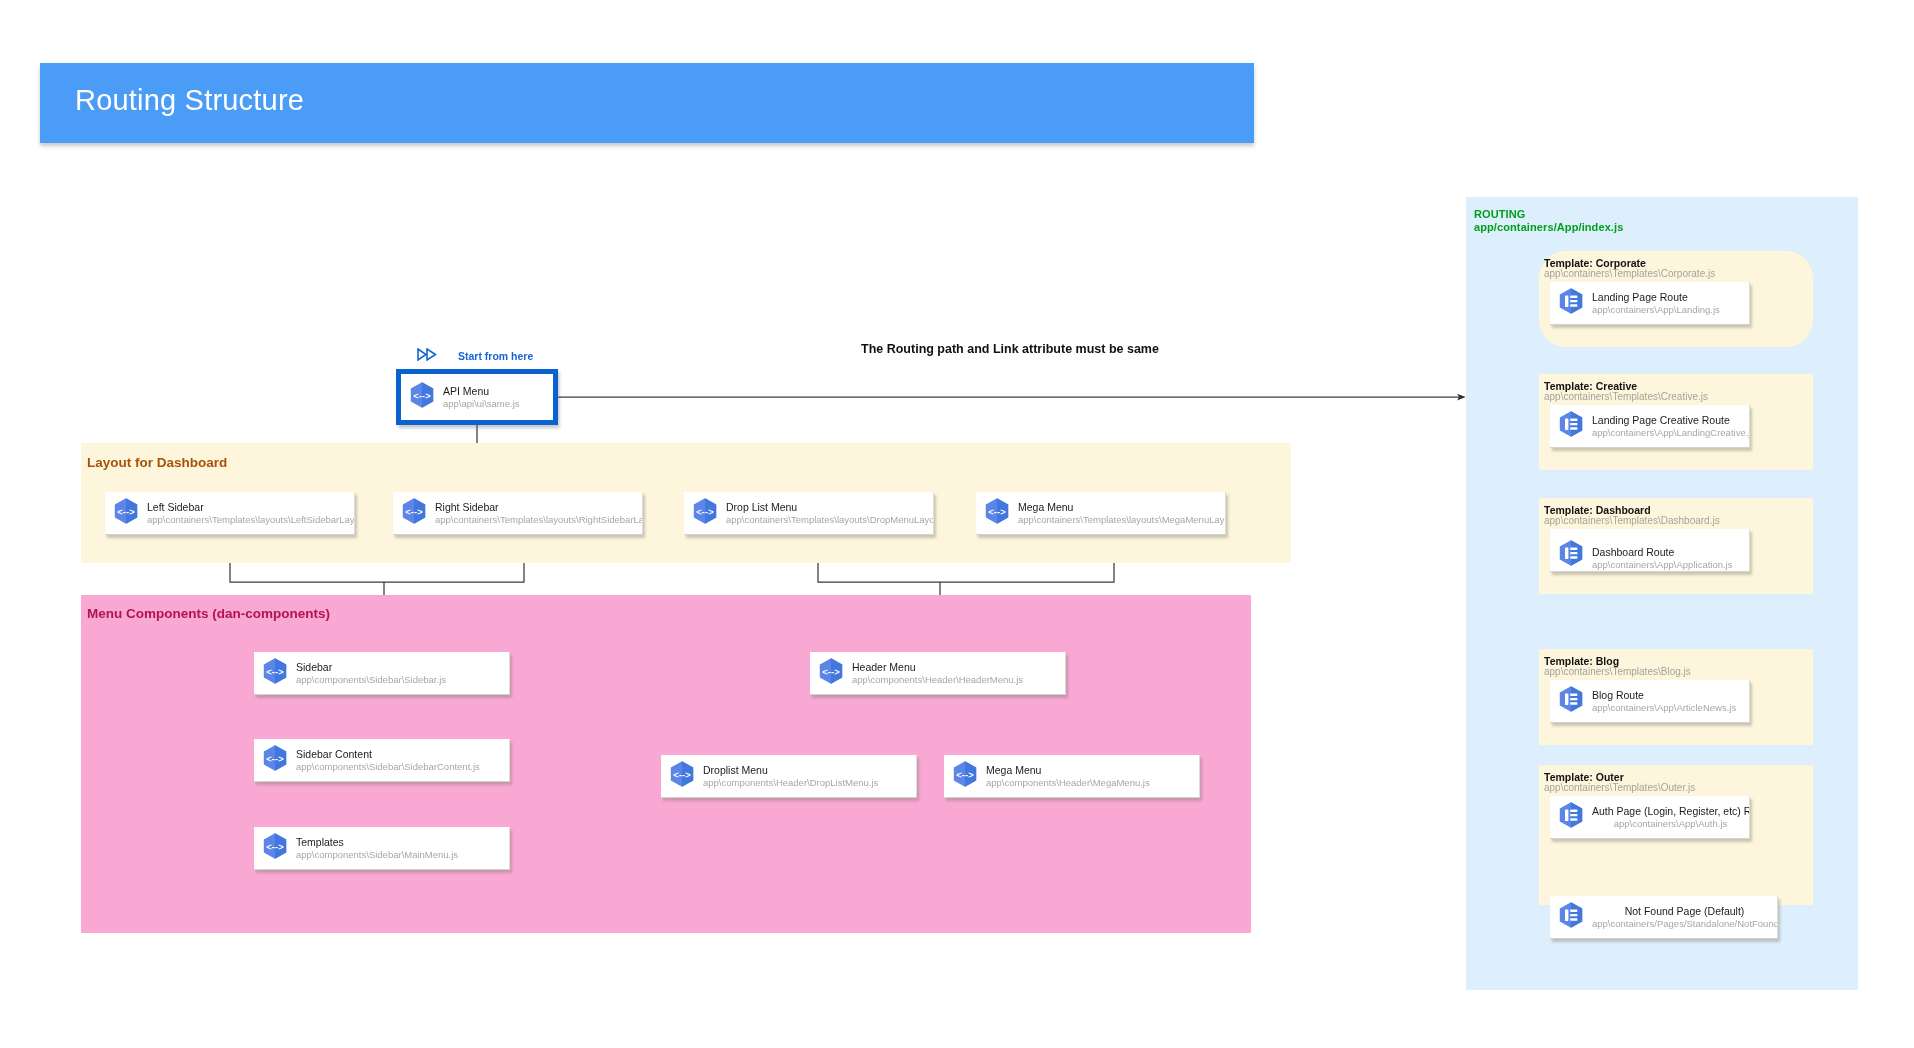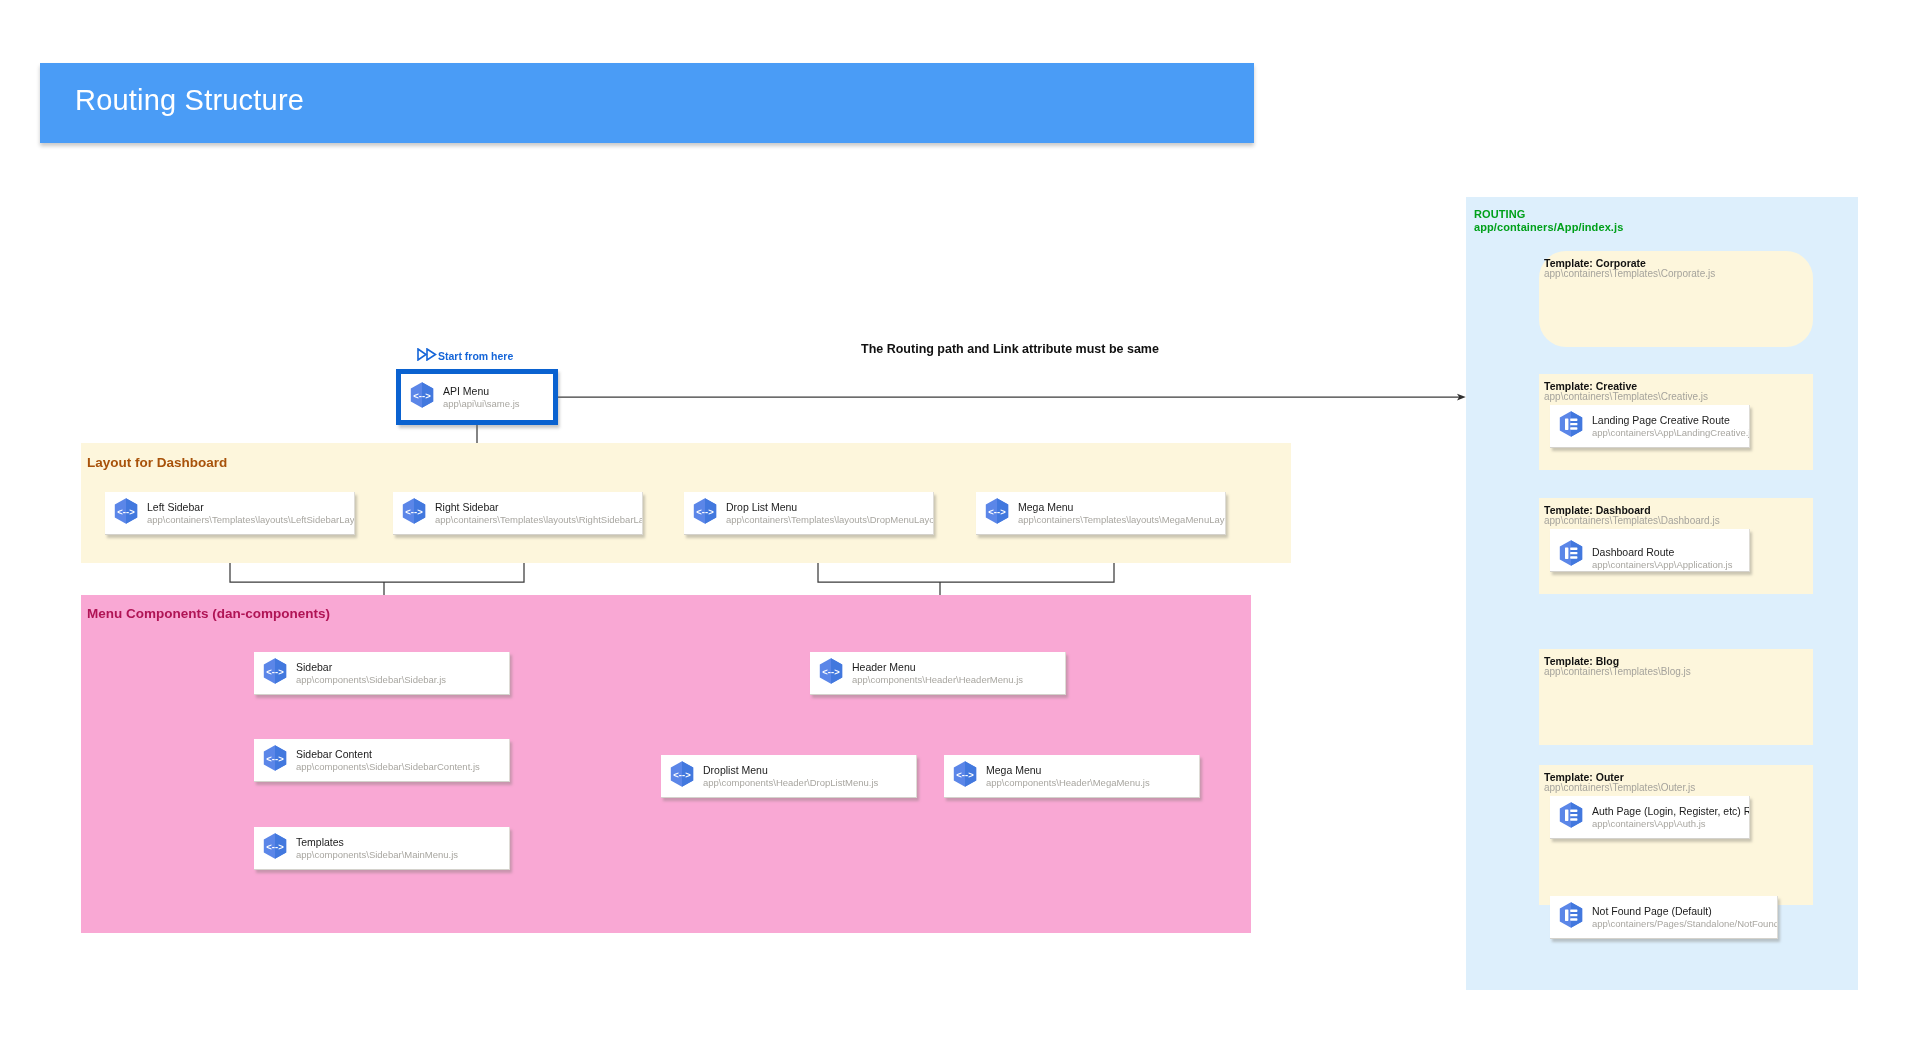--- a/index.html
+++ b/index.html
@@ -170,21 +170,21 @@
     border: none;
   }
 
   
   #start-hint {
     position: absolute;
     left: 417px;
     top: 347px;
     display: flex;
     align-items: center;
-    gap: 1px;
+    gap: 21px;
   }
   #start-hint .lbl {
     font-size: 10.5px;
     font-weight: bold;
     color: #1565d8;
     white-space: nowrap;
   }
 
   
   #center-note {
@@ -423,20 +423,36 @@
 
 <div id="routing-panel">
   <div class="rt-head">
     <div>ROUTING</div>
     <div>app/containers/App/index.js</div>
   </div>
 
   <div class="tmpl-group" style="left:73px;top:54px;width:274px;height:96px;border-radius:27px;">
     <div class="tg-title">Template: Corporate</div>
     <div class="tg-sub">app\containers\Templates\Corporate.js</div>
+    <div class="node" style="left:11px;top:31px;width:200px;height:43px;">
+      <span class="hexicon">
+        <svg width="28" height="28" viewBox="0 0 28 28">
+            <path d="M14,1.3 L25.2,7.6 L25.2,20.4 L14,26.7 L2.8,20.4 L2.8,7.6 Z" fill="#5b86e8"></path>
+            <path d="M14,1.3 L25.2,7.6 L25.2,20.4 L14,26.7 Z" fill="#4278de"></path>
+            <rect x="8" y="8.5" width="3.4" height="11.4" rx="0.6" fill="#ffffff"></rect>
+            <rect x="13.2" y="8.5" width="7.2" height="2.4" rx="0.6" fill="#ffffff"></rect>
+            <rect x="13.2" y="12.9" width="7.2" height="2.4" rx="0.6" fill="#ffffff"></rect>
+            <rect x="13.2" y="17.3" width="7.2" height="2.4" rx="0.6" fill="#ffffff"></rect>
+          </svg>
+      </span>
+      <span class="txt">
+        <div class="n-title">Landing Page Route</div>
+        <div class="n-sub">app\containers\App\Landing.js</div>
+      </span>
+    </div>
   </div>
 
   <div class="tmpl-group" style="left:73px;top:177px;width:274px;height:96px;">
     <div class="tg-title">Template: Creative</div>
     <div class="tg-sub">app\containers\Templates\Creative.js</div>
     <div class="node" style="left:11px;top:31px;width:200px;height:43px;">
       <span class="hexicon">
         <svg width="28" height="28" viewBox="0 0 28 28">
             <path d="M14,1.3 L25.2,7.6 L25.2,20.4 L14,26.7 L2.8,20.4 L2.8,7.6 Z" fill="#5b86e8"></path>
             <path d="M14,1.3 L25.2,7.6 L25.2,20.4 L14,26.7 Z" fill="#4278de"></path>
@@ -470,23 +486,39 @@
       <span class="txt">
         <div class="n-title">Dashboard Route</div>
         <div class="n-sub">app\containers\App\Application.js</div>
       </span>
     </div>
   </div>
 
   <div class="tmpl-group" style="left:73px;top:452px;width:274px;height:96px;">
     <div class="tg-title">Template: Blog</div>
     <div class="tg-sub">app\containers\Templates\Blog.js</div>
-  </div>
-
-  <div class="tmpl-group" style="left:73px;top:568px;width:274px;height:140px;">
+    <div class="node" style="left:11px;top:31px;width:200px;height:43px;">
+      <span class="hexicon">
+        <svg width="28" height="28" viewBox="0 0 28 28">
+            <path d="M14,1.3 L25.2,7.6 L25.2,20.4 L14,26.7 L2.8,20.4 L2.8,7.6 Z" fill="#5b86e8"></path>
+            <path d="M14,1.3 L25.2,7.6 L25.2,20.4 L14,26.7 Z" fill="#4278de"></path>
+            <rect x="8" y="8.5" width="3.4" height="11.4" rx="0.6" fill="#ffffff"></rect>
+            <rect x="13.2" y="8.5" width="7.2" height="2.4" rx="0.6" fill="#ffffff"></rect>
+            <rect x="13.2" y="12.9" width="7.2" height="2.4" rx="0.6" fill="#ffffff"></rect>
+            <rect x="13.2" y="17.3" width="7.2" height="2.4" rx="0.6" fill="#ffffff"></rect>
+          </svg>
+      </span>
+      <span class="txt">
+        <div class="n-title">Blog Route</div>
+        <div class="n-sub">app\containers\App\ArticleNews.js</div>
+      </span>
+    </div>
+  </div>
+
+  <div class="tmpl-group" style="left:73px;top:568px;width:274px;height:140px;text-align:center;">
     <div class="tg-title">Template: Outer</div>
     <div class="tg-sub">app\containers\Templates\Outer.js</div>
     <div class="node" style="left:11px;top:31px;width:200px;height:43px;">
       <span class="hexicon">
         <svg width="28" height="28" viewBox="0 0 28 28">
             <path d="M14,1.3 L25.2,7.6 L25.2,20.4 L14,26.7 L2.8,20.4 L2.8,7.6 Z" fill="#5b86e8"></path>
             <path d="M14,1.3 L25.2,7.6 L25.2,20.4 L14,26.7 Z" fill="#4278de"></path>
             <rect x="8" y="8.5" width="3.4" height="11.4" rx="0.6" fill="#ffffff"></rect>
             <rect x="13.2" y="8.5" width="7.2" height="2.4" rx="0.6" fill="#ffffff"></rect>
             <rect x="13.2" y="12.9" width="7.2" height="2.4" rx="0.6" fill="#ffffff"></rect>

